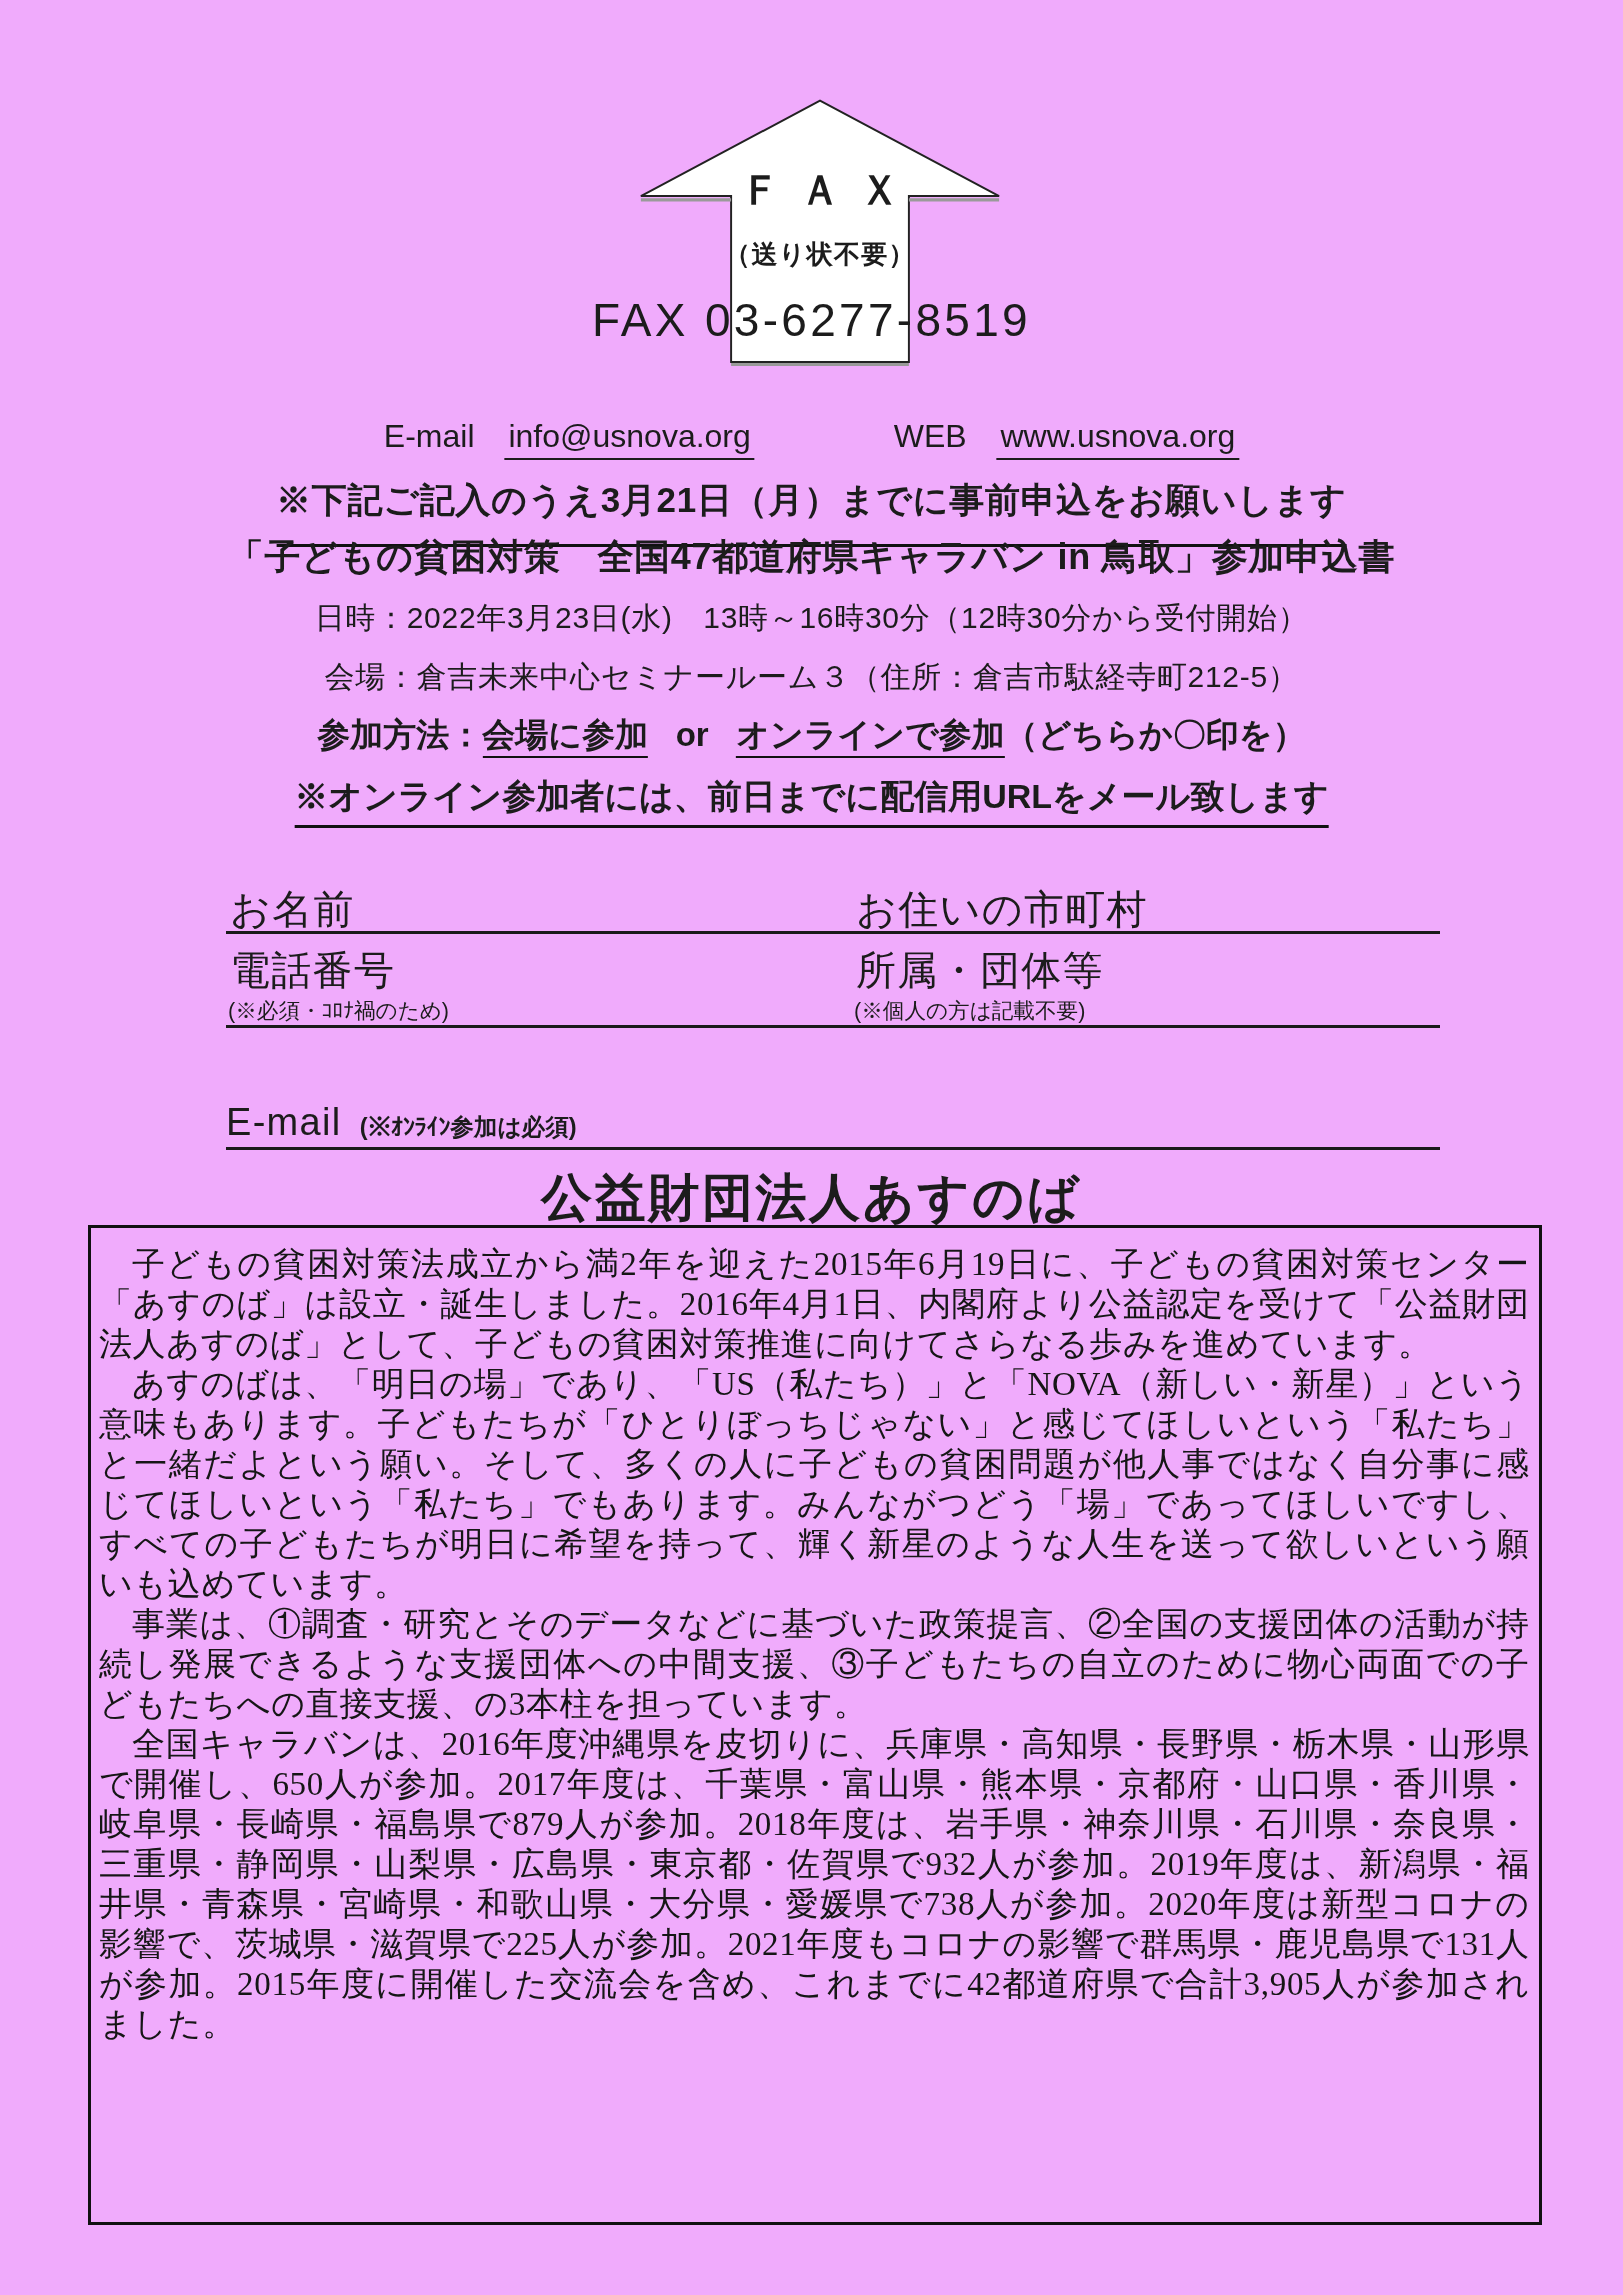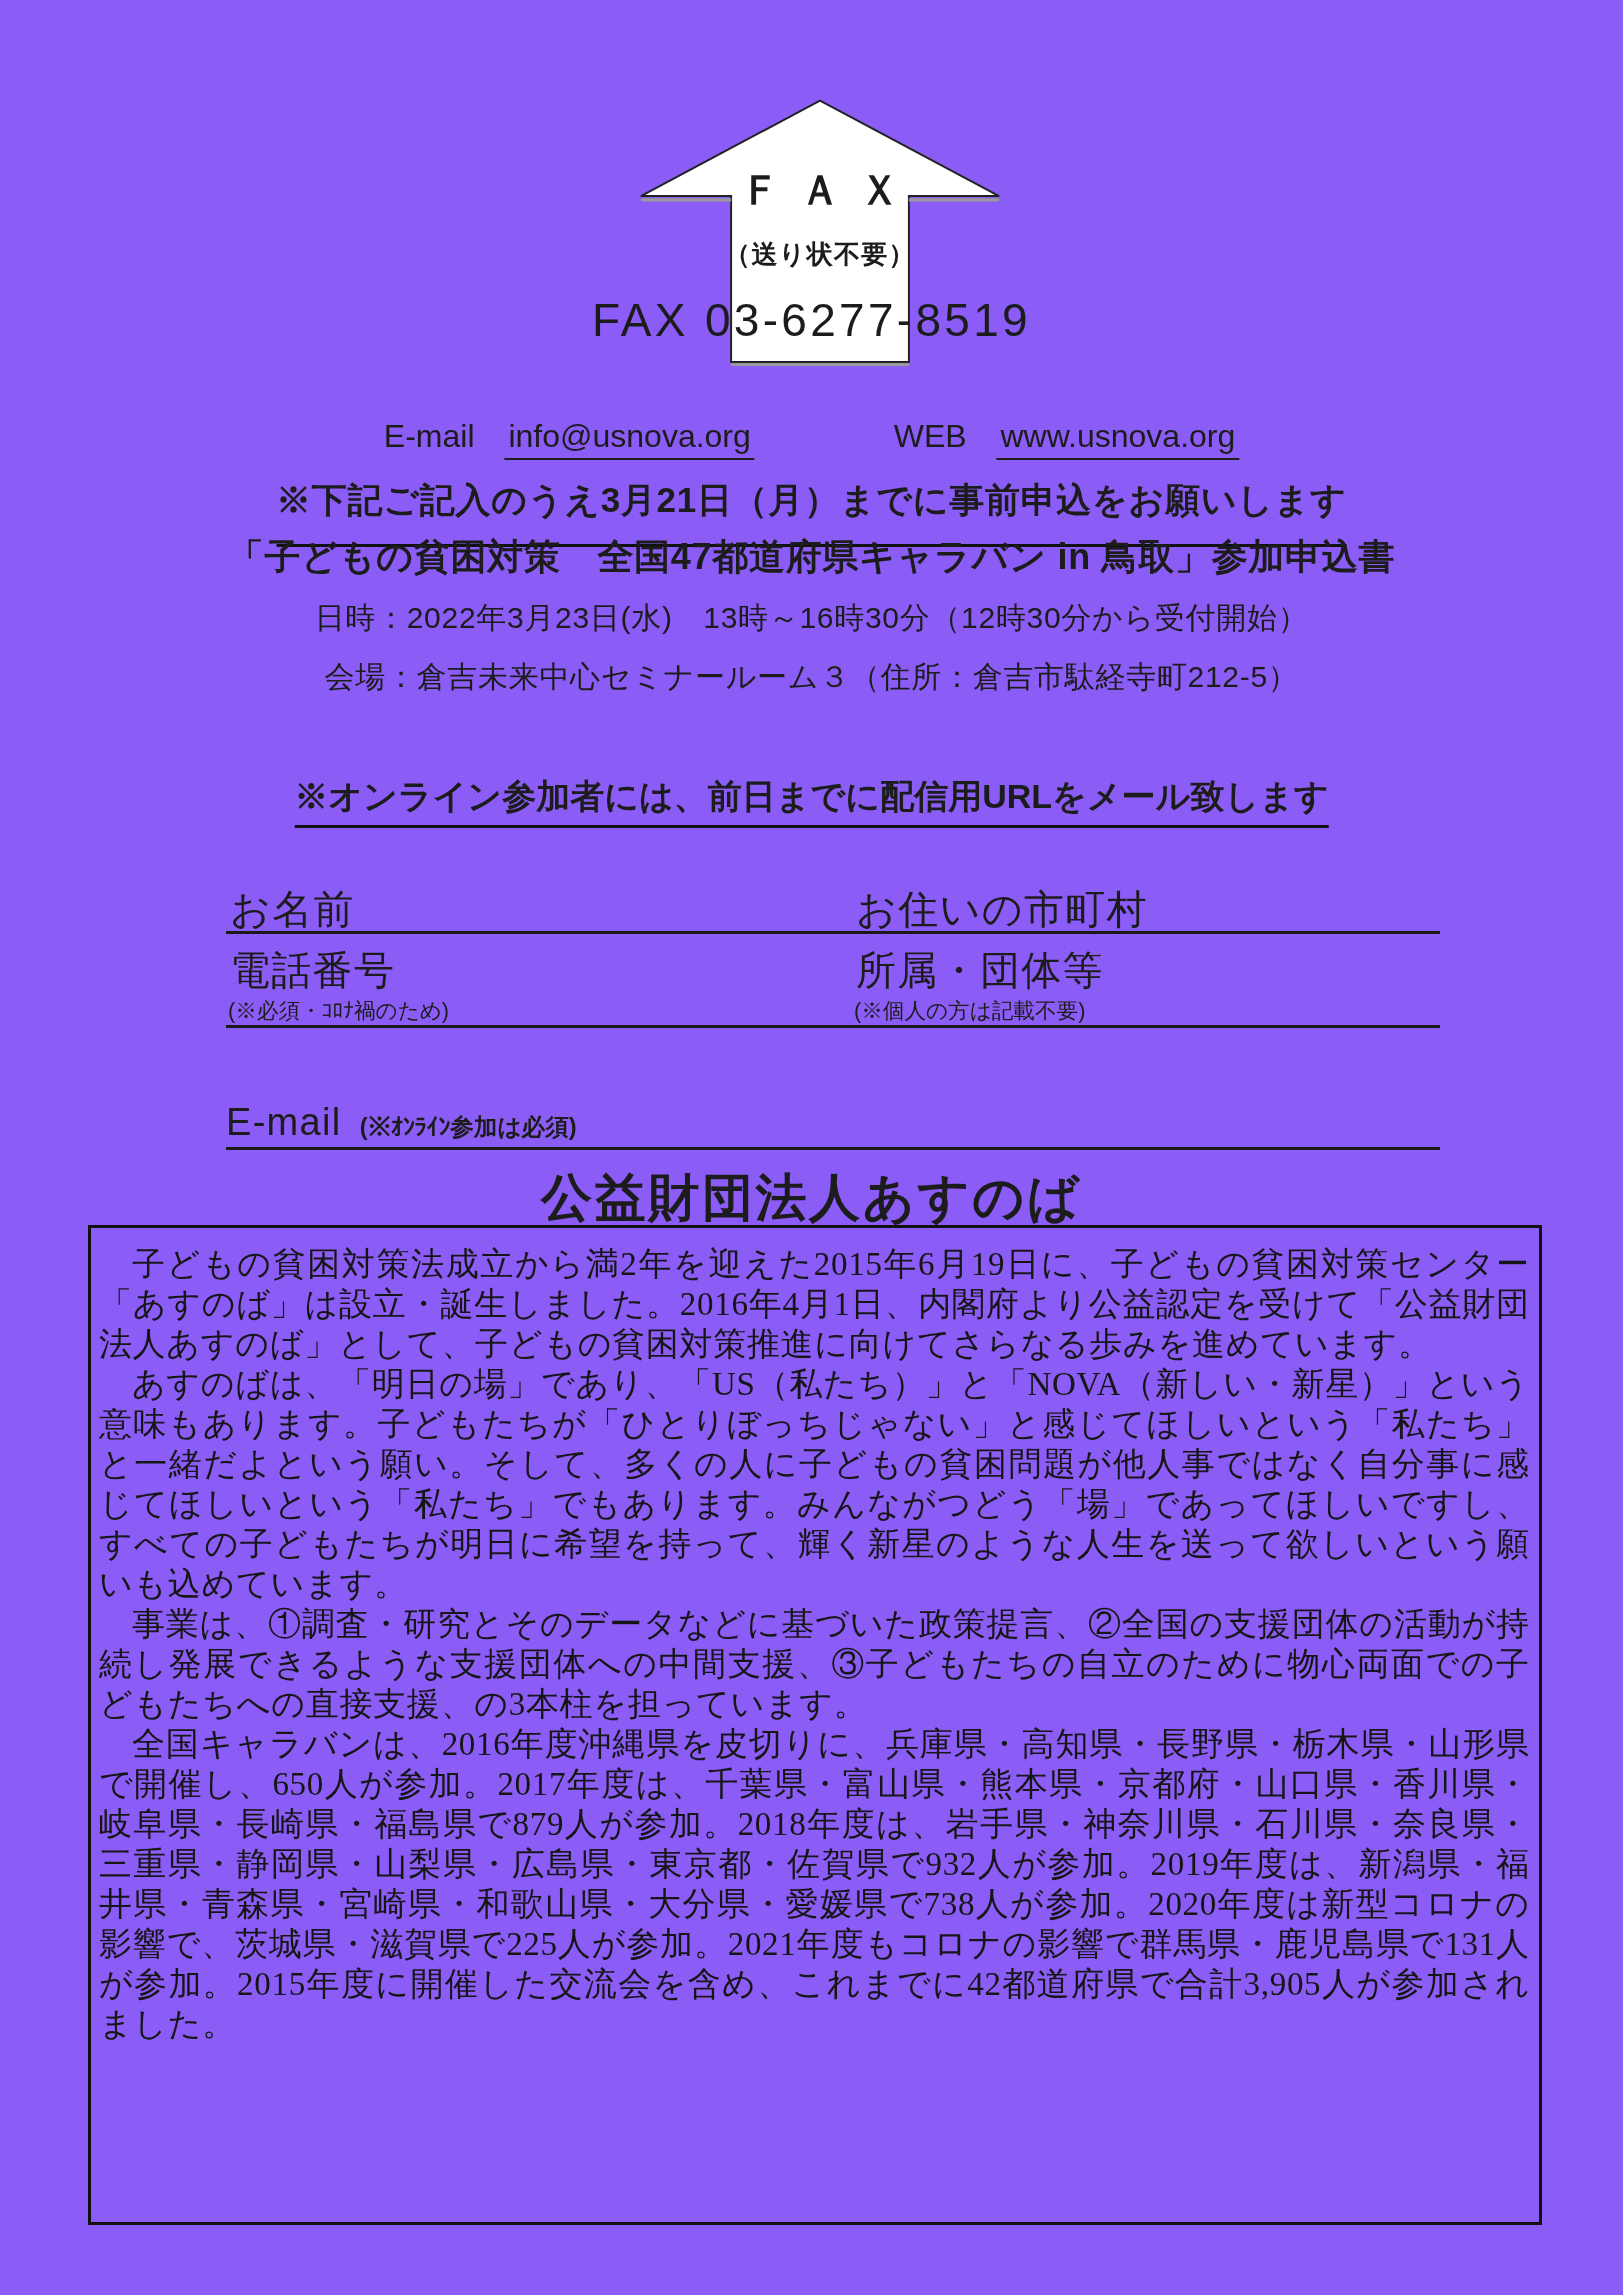--- a/index.html
+++ b/index.html
@@ -1,19 +1,19 @@
 <!DOCTYPE html>
 <html lang="ja" style="font-size:10.5px"><head>
 <meta charset="utf-8">
 <style>
   html,body{margin:0;padding:0;background:#e8e8e8;}
   #page{
     position:relative;
     width:1623px;height:2295px;
-    background:#8b5cf6;
+    background:#f0abfc;
     font-family:"Liberation Sans",sans-serif;
     color:#1c1c1c;
     overflow:hidden;
   }
   .abs{position:absolute;}
   .centered{left:50%;transform:translateX(-50%);white-space:nowrap;}
 
   
   #arrow-wrap{left:638px;top:98px;width:364px;height:268px;}
   #arrow-wrap svg{position:absolute;left:0;top:0;}
@@ -91,20 +91,23 @@
       <span class="gap"></span>
       <span>WEB</span>
       <span class="addr">www.usnova.org</span>
   </div>
 
   <div class="abs centered deadline">※下記ご記入のうえ3月21日（月）までに事前申込をお願いします</div>
   <div class="abs centered form-title">「子どもの貧困対策　全国47都道府県キャラバン in 鳥取」参加申込書</div>
   <div class="abs centered dt-line">日時：2022年3月23日(水)　13時～16時30分（12時30分から受付開始）</div>
   <div class="abs centered venue-line">会場：倉吉未来中心セミナールーム３（住所：倉吉市駄経寺町212-5）</div>
 
+  <div class="abs centered part-line">
+    <span>参加方法：</span><span class="opt">会場に参加</span><span class="or">or</span><span class="opt">オンラインで参加</span><span>（どちらか〇印を）</span>
+  </div>
 
   <div class="abs centered online-note">※オンライン参加者には、前日までに配信用URLをメール致します</div>
 
   <div class="abs f-label" style="left:230px;top:882px;">お名前</div>
   <div class="abs f-label" style="left:856px;top:882px;">お住いの市町村</div>
   <div class="abs rule" style="top:931px;"></div>
 
   <div class="abs f-label" style="left:230px;top:943px;">電話番号</div>
   <div class="abs f-label" style="left:856px;top:943px;">所属・団体等</div>
 

